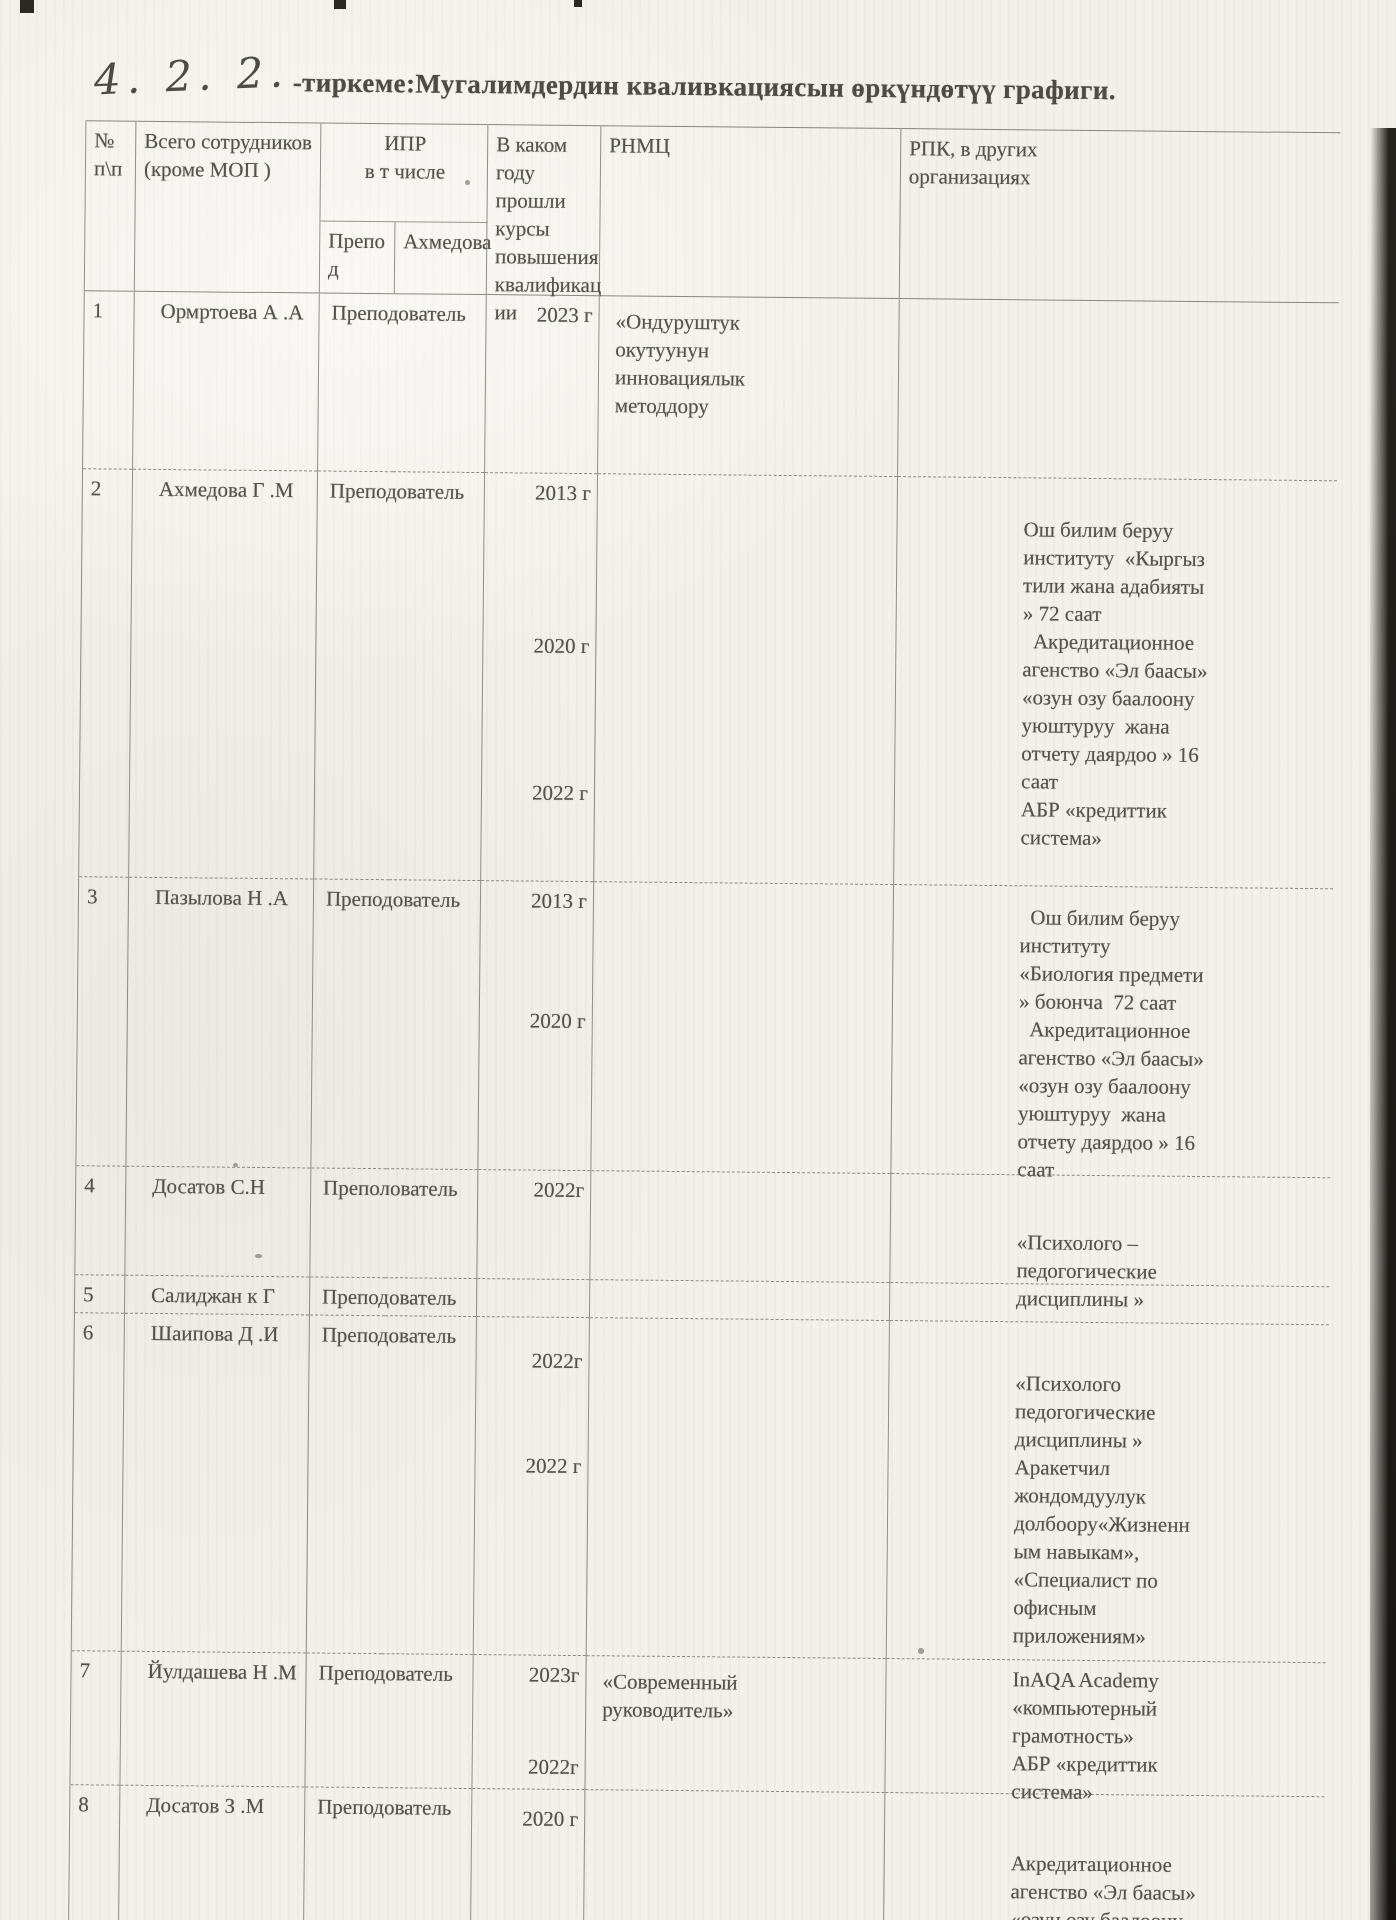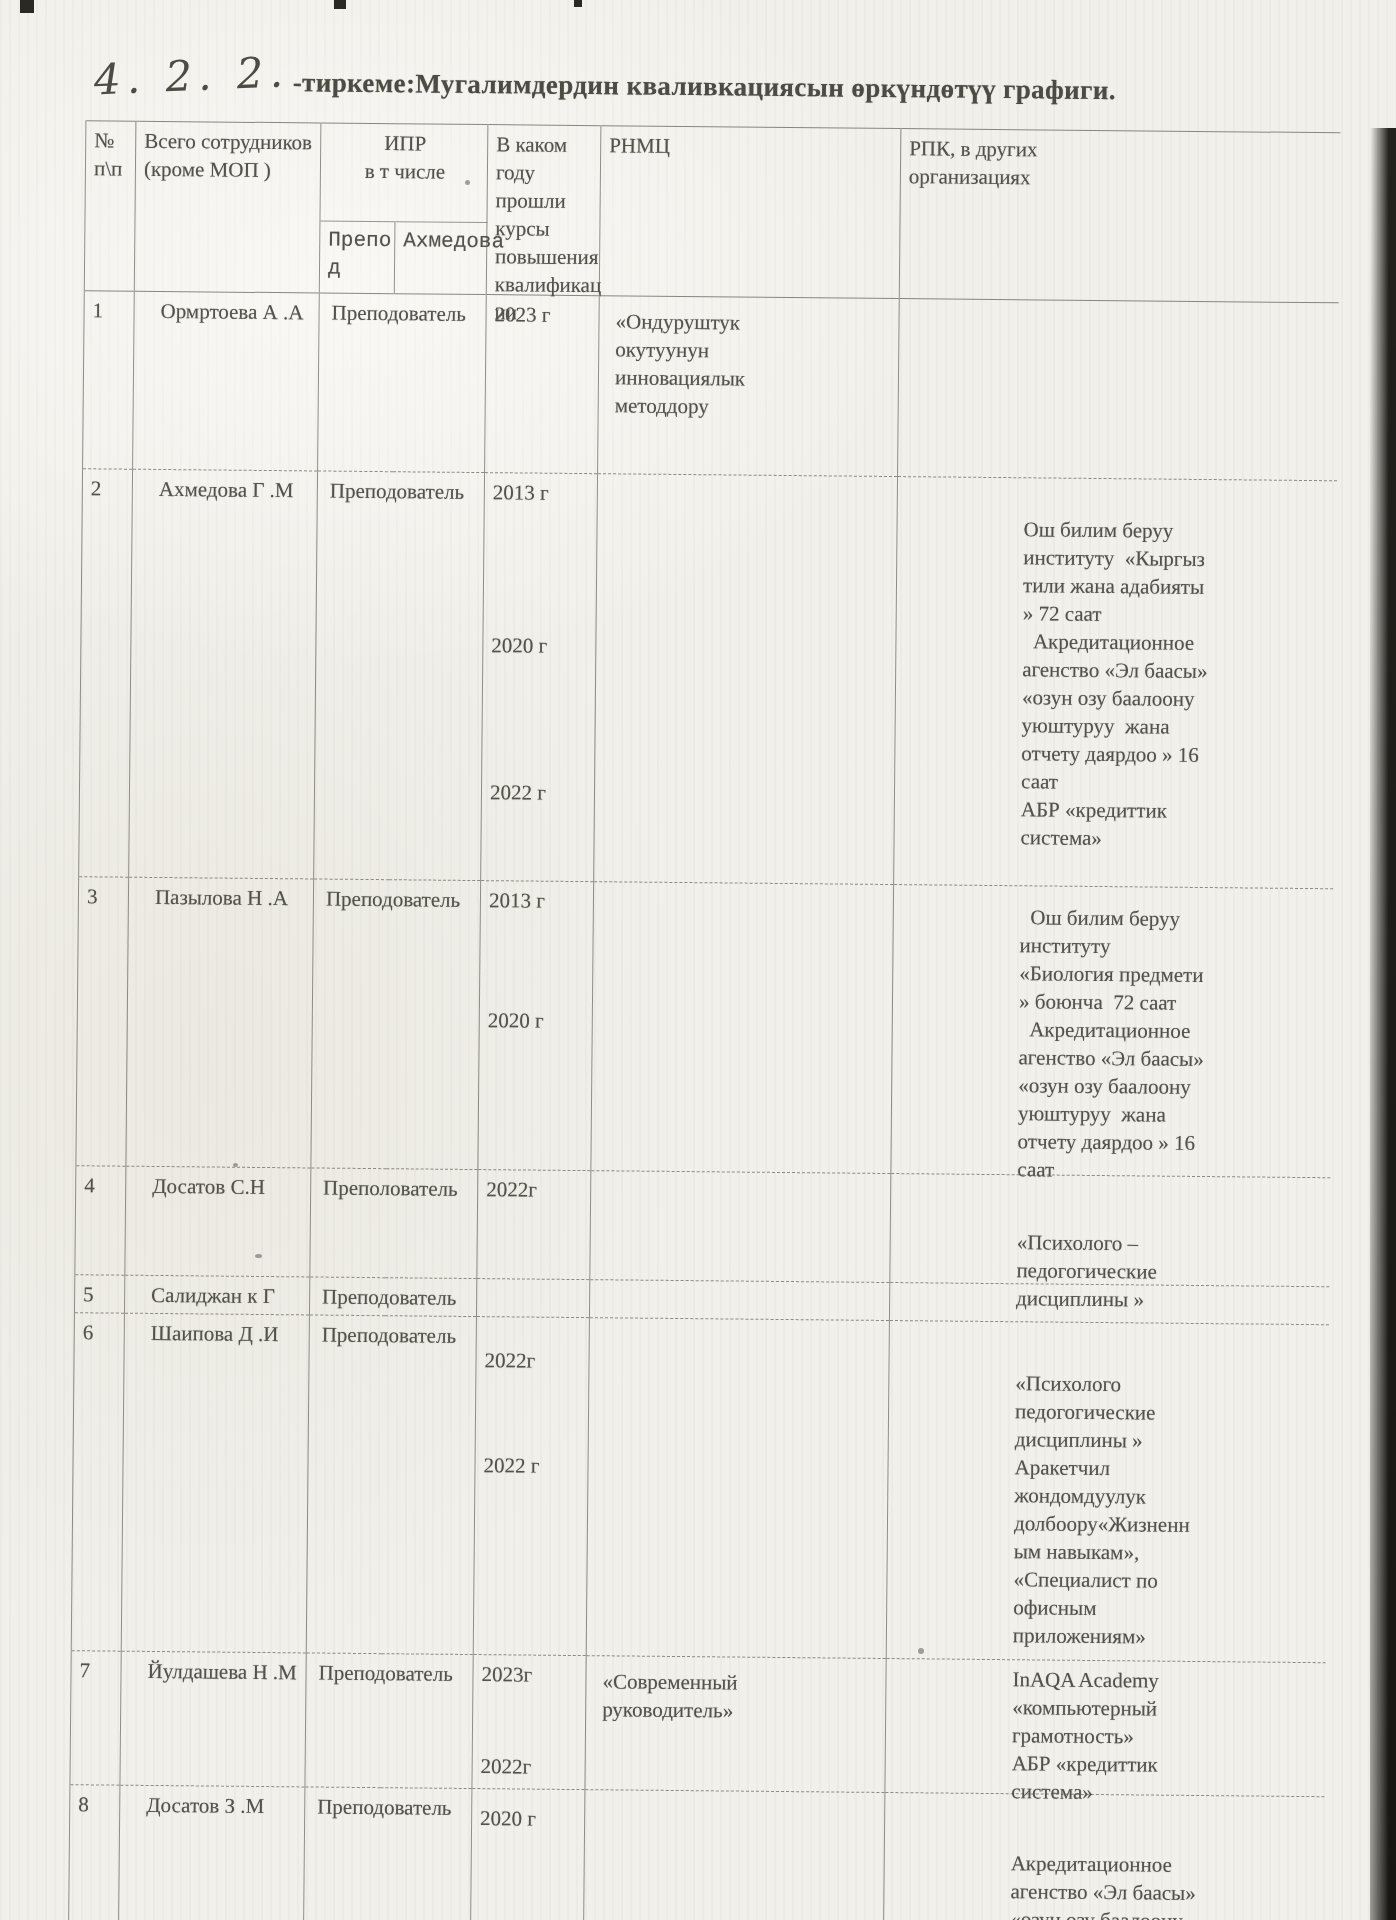--- a/index.html
+++ b/index.html
@@ -51,31 +51,31 @@
     text-shadow:0 0 1px rgba(83,82,75,.45);
   }
   col.c1{width:50px}col.c2{width:185px}col.c3{width:75px}col.c4{width:92px}
   col.c5{width:113px}col.c6{width:300px}col.c7{width:439px}
   th,td{
     border-left:1px solid rgba(110,108,100,.75);
     vertical-align:top;padding:5px 6px 0 8px;
     font-weight:normal;text-align:left;
   }
   tr.hr1 th{height:92px;}
-  tr.hr2 th{height:66px;font-family:Liberation Mono, monospace;}
+  tr.hr2 th{height:66px;}
   tr.hr2 th{border-top:1px solid rgba(110,108,100,.7);}
   tbody tr > td{border-top:1px dashed rgba(115,112,104,.8);}
   tbody tr.r1 > td{border-top:1px solid rgba(110,108,100,.8);}
   tr.r1 td{height:172px;} tr.r2 td{height:402px;} tr.r3 td{height:283px;}
   tr.r4 td{height:103px;} tr.r5 td{height:32px;}  tr.r6 td{height:332px;}
   tr.r7 td{height:128px;} tr.r8 td{height:190px;}
 
   .spill{height:0;overflow:visible;white-space:pre-wrap;}
   .th-center{text-align:center;}
-  .year{display:block;}
+  .year{display:block;text-align:right;}
   tr.r2 .year:nth-child(2){margin-top:125px;}
   tr.r2 .year:nth-child(3){margin-top:119px;}
   tr.r3 .year:nth-child(2){margin-top:92px;}
   tr.r6 .year:nth-child(1){margin-top:24px;}
   tr.r6 .year:nth-child(2){margin-top:77px;}
   tr.r7 .year:nth-child(2){margin-top:64px;}
   tr.r8 .year:nth-child(1){margin-top:10px;}
   td.c-rpk .spill{padding-left:118px;}
   tr.r2 td.c-rpk .spill{padding-top:32px;}
   tr.r3 td.c-rpk .spill{padding-top:12px;}

